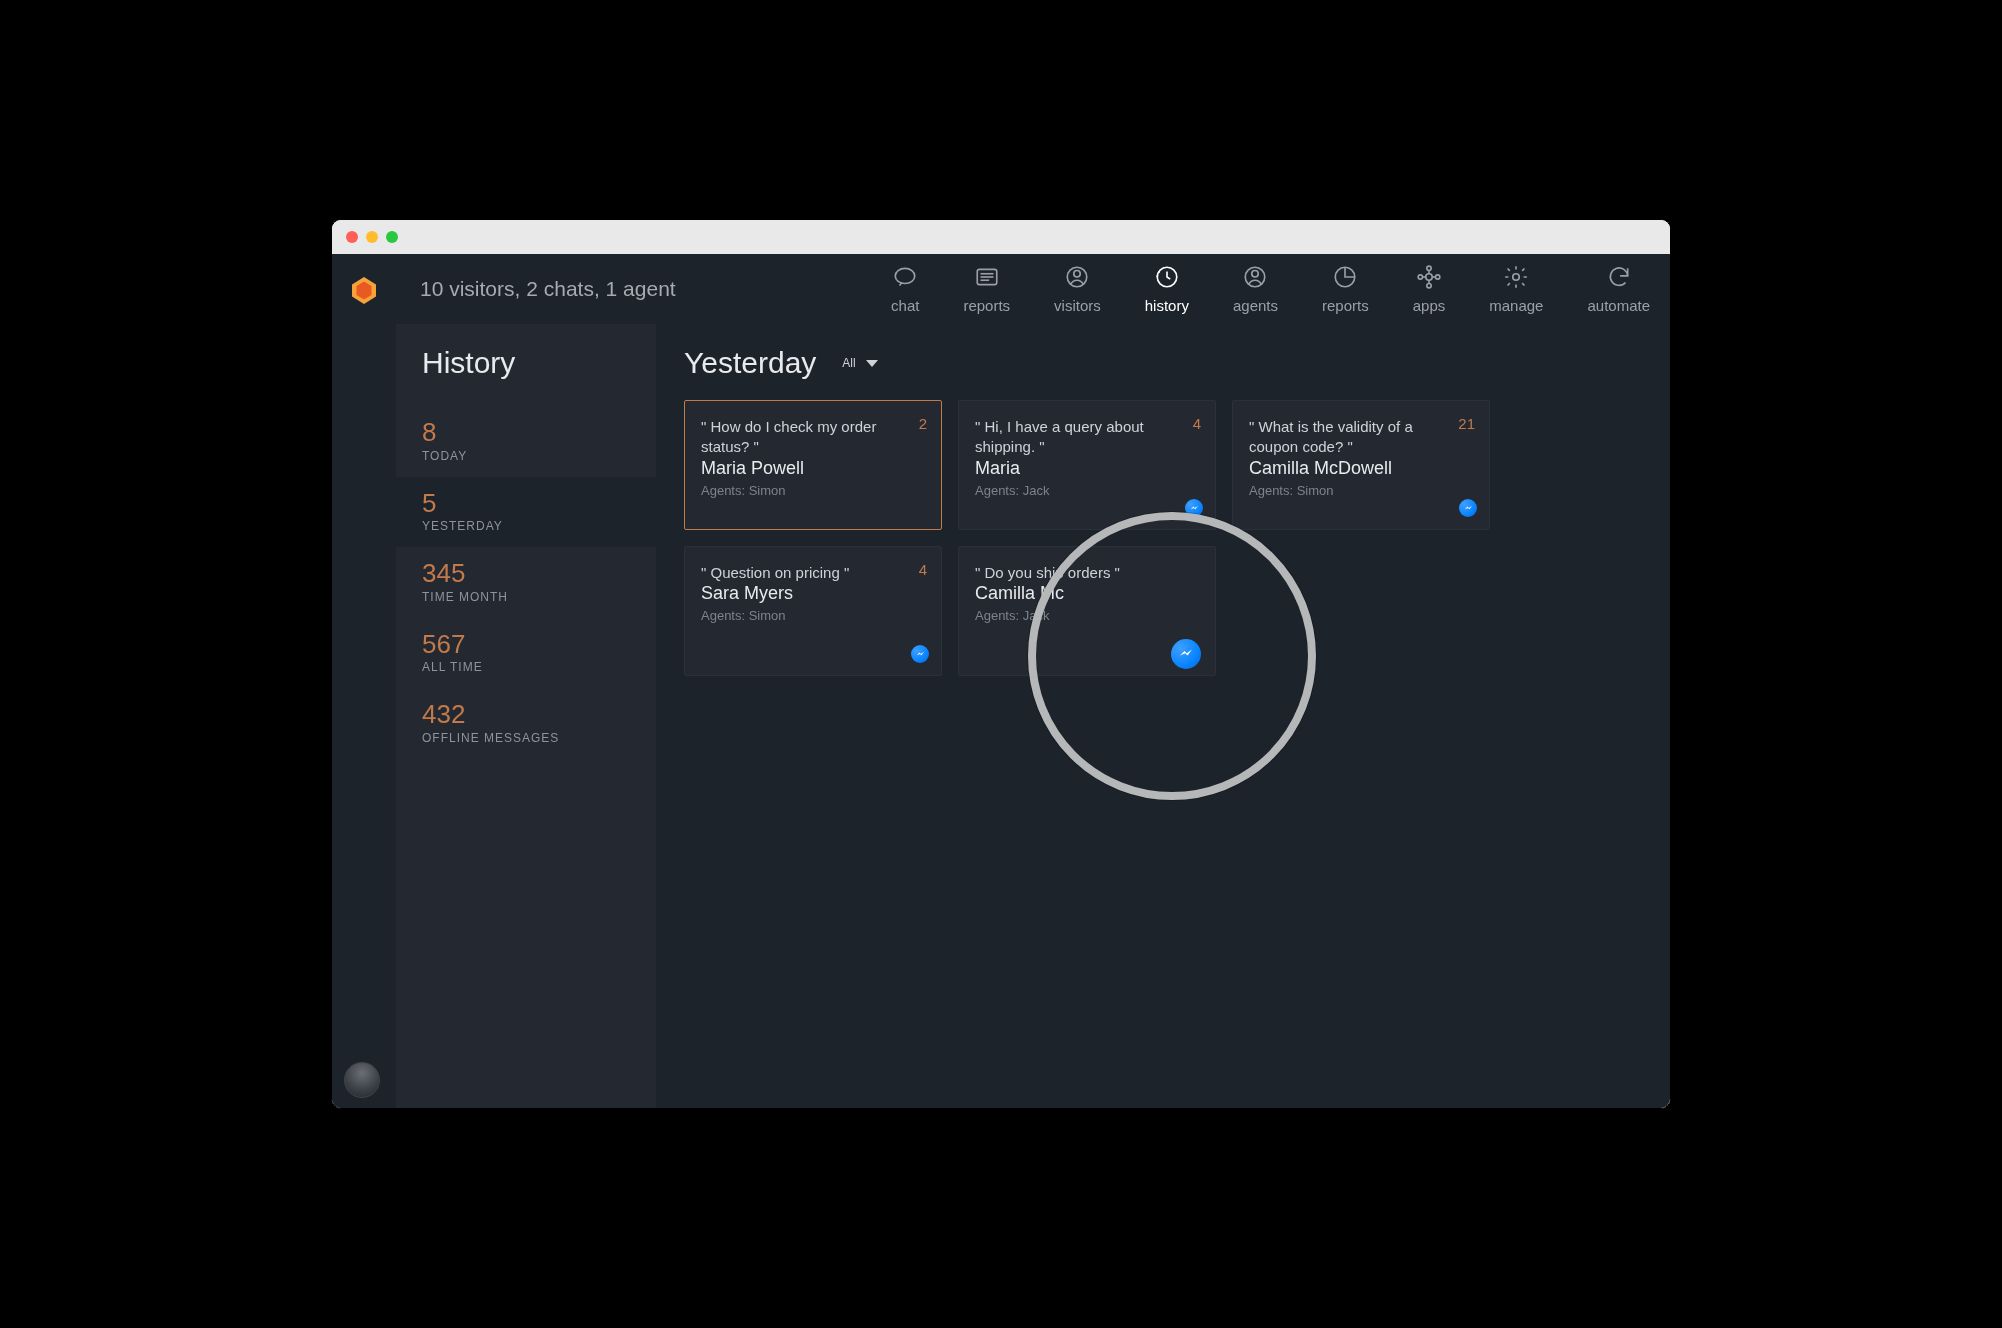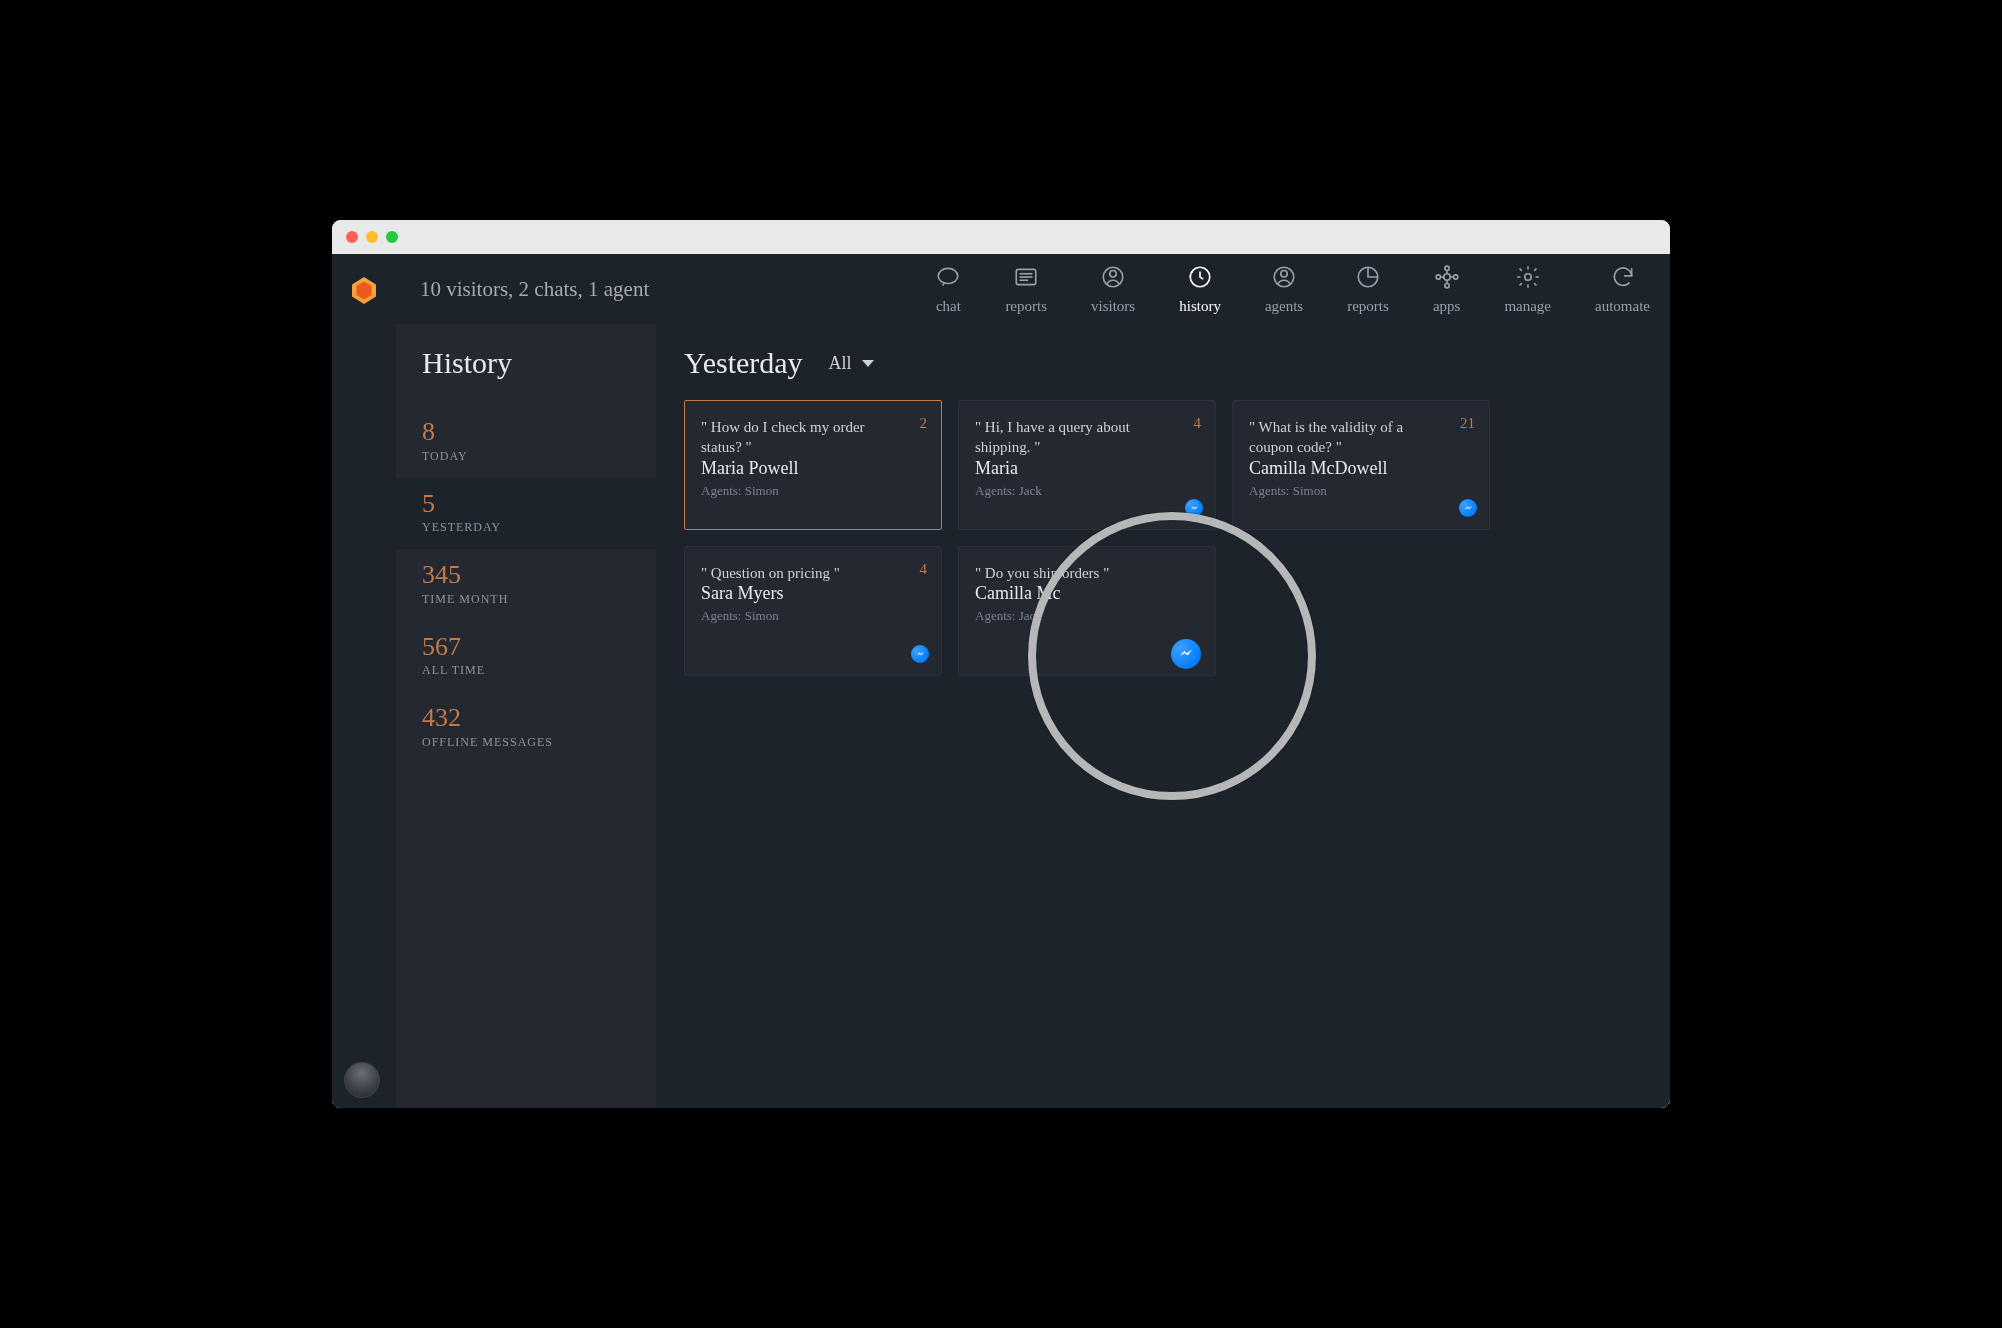--- a/index.html
+++ b/index.html
@@ -16,21 +16,20 @@
   .window {
     width: 1340px;
     height: 890px;
     background: #fef9c3;
     border-radius: 10px;
     overflow: hidden;
     box-shadow: 0 20px 60px rgba(0,0,0,0.6);
     display: flex;
     flex-direction: column;
     border: 1px solid #000;
-    font-family: Liberation Serif, serif;
   }
   .titlebar {
     height: 34px;
     background: #e9e9ea;
     display: flex;
     align-items: center;
     padding: 0 14px;
     gap: 8px;
   }
   .dot { width: 12px; height: 12px; border-radius: 50%; }
@@ -154,21 +153,21 @@
   }
   .main-title {
     font-size: 30px;
     font-weight: 400;
   }
   .filter {
     display: flex;
     align-items: center;
     gap: 10px;
     color: #cfd2d7;
-    font-size: 18px;
+    font-size: 12px;
     cursor: pointer;
   }
   .filter .tri {
     width: 0; height: 0;
     border-left: 6px solid transparent;
     border-right: 6px solid transparent;
     border-top: 7px solid #cfd2d7;
   }
 
   .cards {

